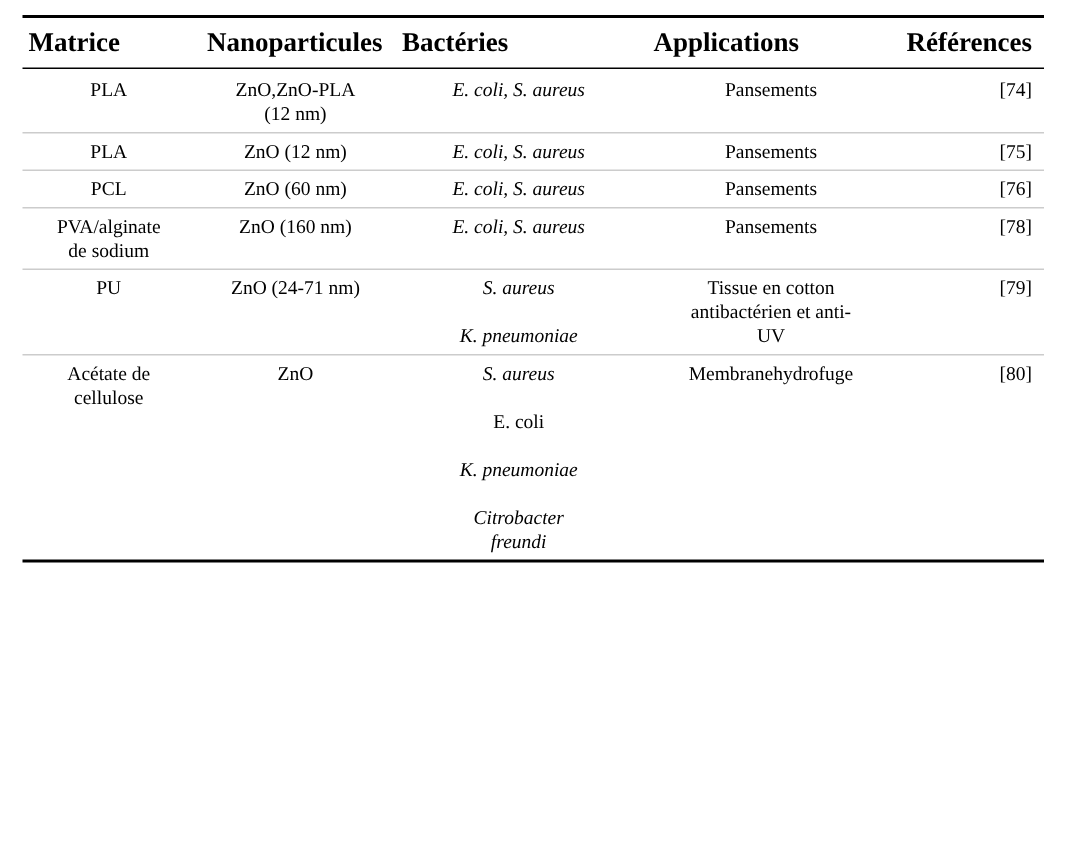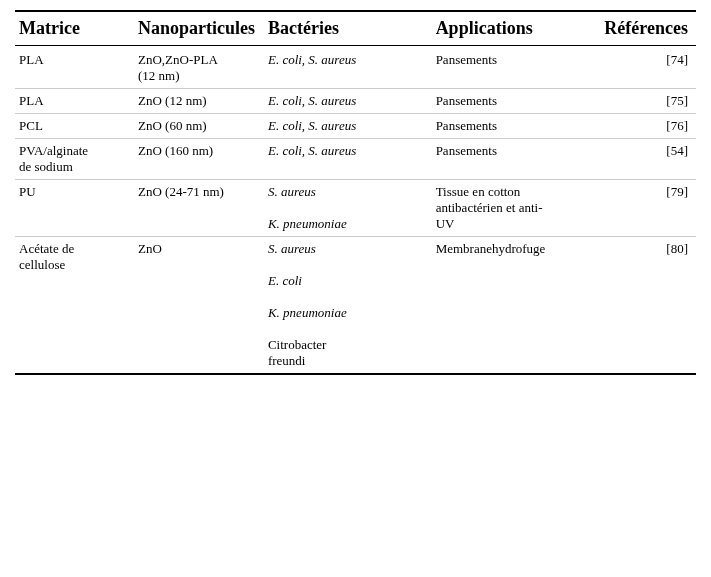--- a/index.html
+++ b/index.html
@@ -22,21 +22,21 @@
       border-bottom: 1.5px solid #000;
     }
     th {
       font-weight: bold;
       text-align: left;
       padding: 6px 8px 6px 4px;
       vertical-align: bottom;
       font-size: 18px;
     }
     td {
-      text-align: left;
+      text-align: center;
       padding: 4px 8px 4px 4px;
       vertical-align: top;
       font-size: 13px;
     }
     .col-matrice { width: 120px; }
     .col-nano { width: 130px; }
     .col-bact { width: 170px; }
     .col-app { width: 170px; }
     .col-ref { width: 80px; text-align: left; }
     td.col-ref { text-align: right; }
@@ -78,34 +78,34 @@
         <td class="col-bact"><span style="white-space: pre-wrap; font-style: italic;">E. coli, S. aureus</span></td>
         <td class="col-app" style="white-space: pre-wrap;">Pansements</td>
         <td class="col-ref">[76]</td>
       </tr>
       <tr class="row-border-top">
         <td class="col-matrice" style="white-space: pre-wrap;">PVA/alginate
 de sodium</td>
         <td class="col-nano" style="white-space: pre-wrap; margin-top: 44px;">ZnO (160 nm)</td>
         <td class="col-bact"><span style="white-space: pre-wrap; font-style: italic;">E. coli, S. aureus</span></td>
         <td class="col-app" style="white-space: pre-wrap;">Pansements</td>
-        <td class="col-ref">[54]</td>
+        <td class="col-ref">[78]</td>
       </tr>
       <tr class="row-border-top">
         <td class="col-matrice" style="white-space: pre-wrap;">PU</td>
         <td class="col-nano" style="white-space: pre-wrap;">ZnO (24-71 nm)</td>
         <td class="col-bact"><span style="white-space: pre-wrap; font-style: italic;">S. aureus</span><br><br><span style="white-space: pre-wrap; font-style: italic;">K. pneumoniae</span></td>
         <td class="col-app" style="white-space: pre-wrap;">Tissue en cotton
 antibactérien et anti-
 UV</td>
         <td class="col-ref">[79]</td>
       </tr>
       <tr class="row-border-top">
         <td class="col-matrice" style="white-space: pre-wrap;">Acétate de
 cellulose</td>
         <td class="col-nano" style="white-space: pre-wrap;">ZnO</td>
-        <td class="col-bact"><span style="white-space: pre-wrap; font-style: italic;">S. aureus</span><br><br><span style="white-space: pre-wrap; font-style: italic;">E. coli</span><br><br><span style="white-space: pre-wrap; font-style: italic;">K. pneumoniae</span><br><br><span style="white-space: pre-wrap; ">Citrobacter
+        <td class="col-bact"><span style="white-space: pre-wrap; font-style: italic;">S. aureus</span><br><br><span style="white-space: pre-wrap; ">E. coli</span><br><br><span style="white-space: pre-wrap; font-style: italic;">K. pneumoniae</span><br><br><span style="white-space: pre-wrap; font-style: italic;">Citrobacter
 freundi</span></td>
         <td class="col-app" style="white-space: pre-wrap; margin-left: 20px;">Membranehydrofuge</td>
         <td class="col-ref">[80]</td>
       </tr>
     </tbody>
 </table>
 
 </body></html>

